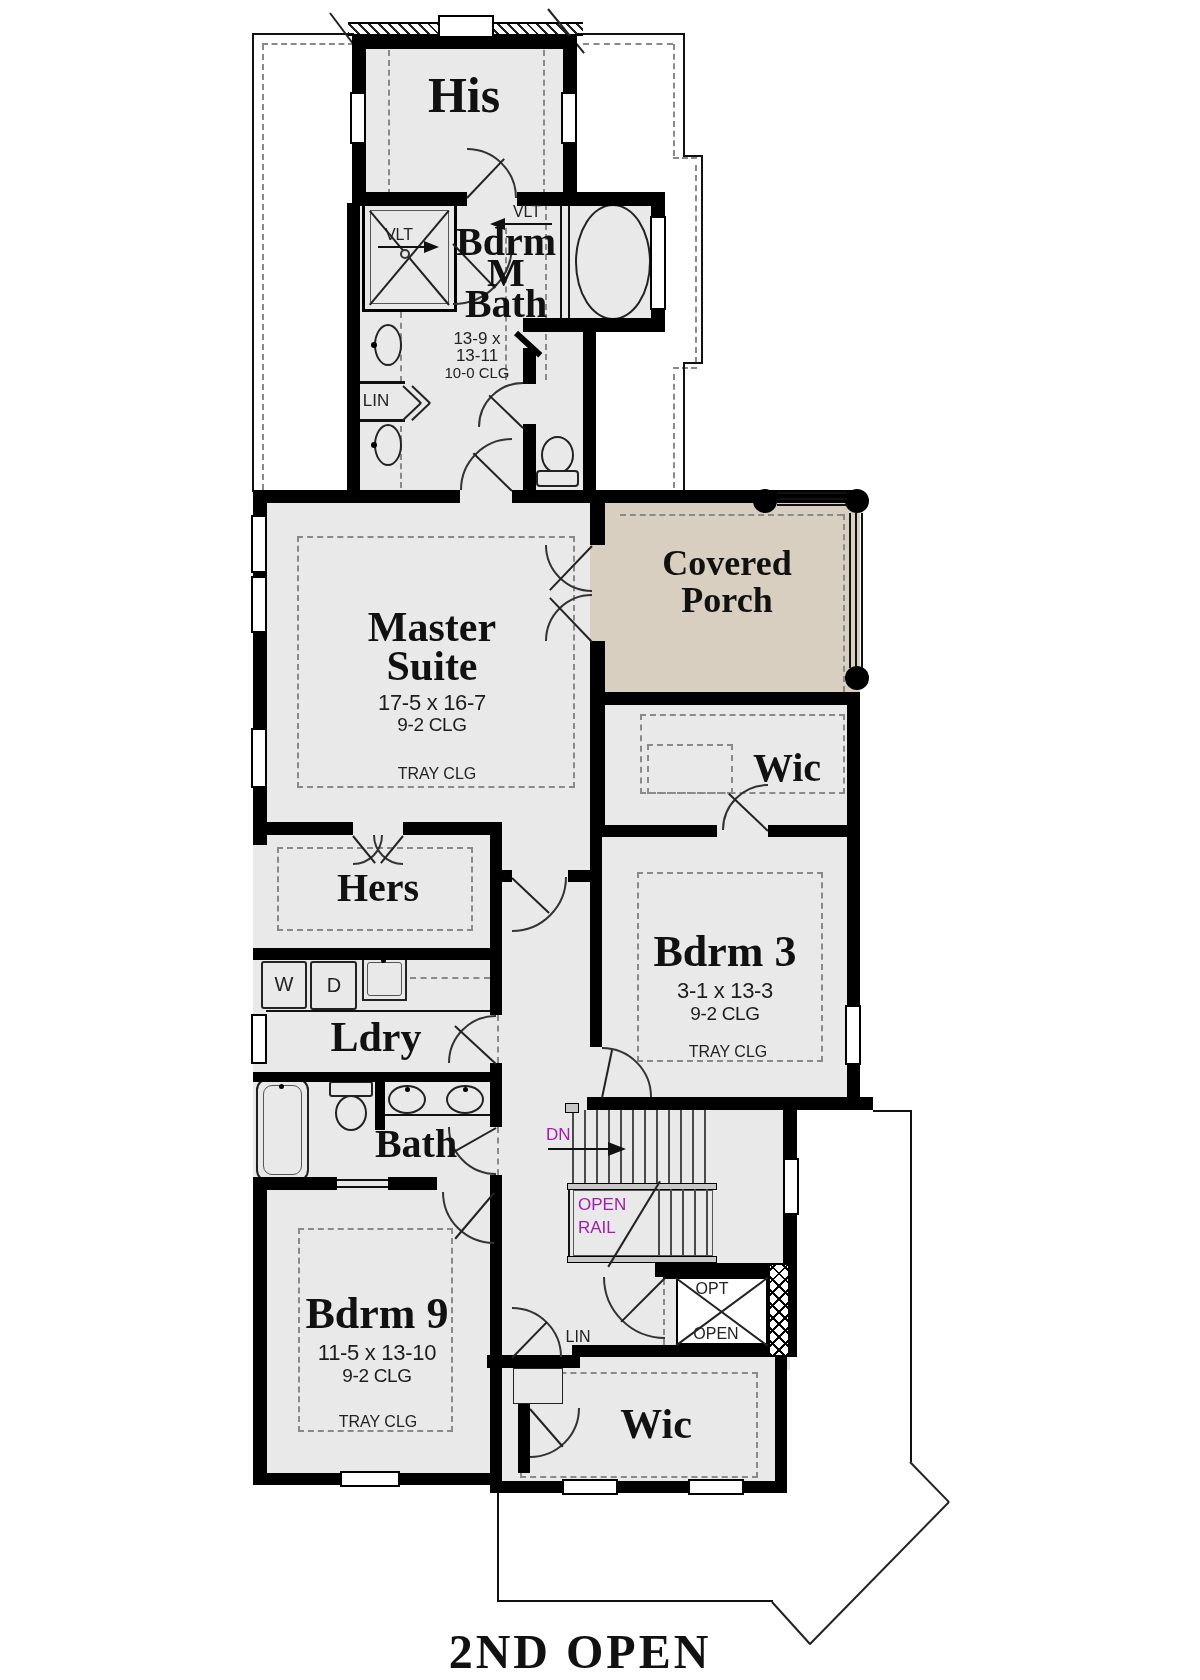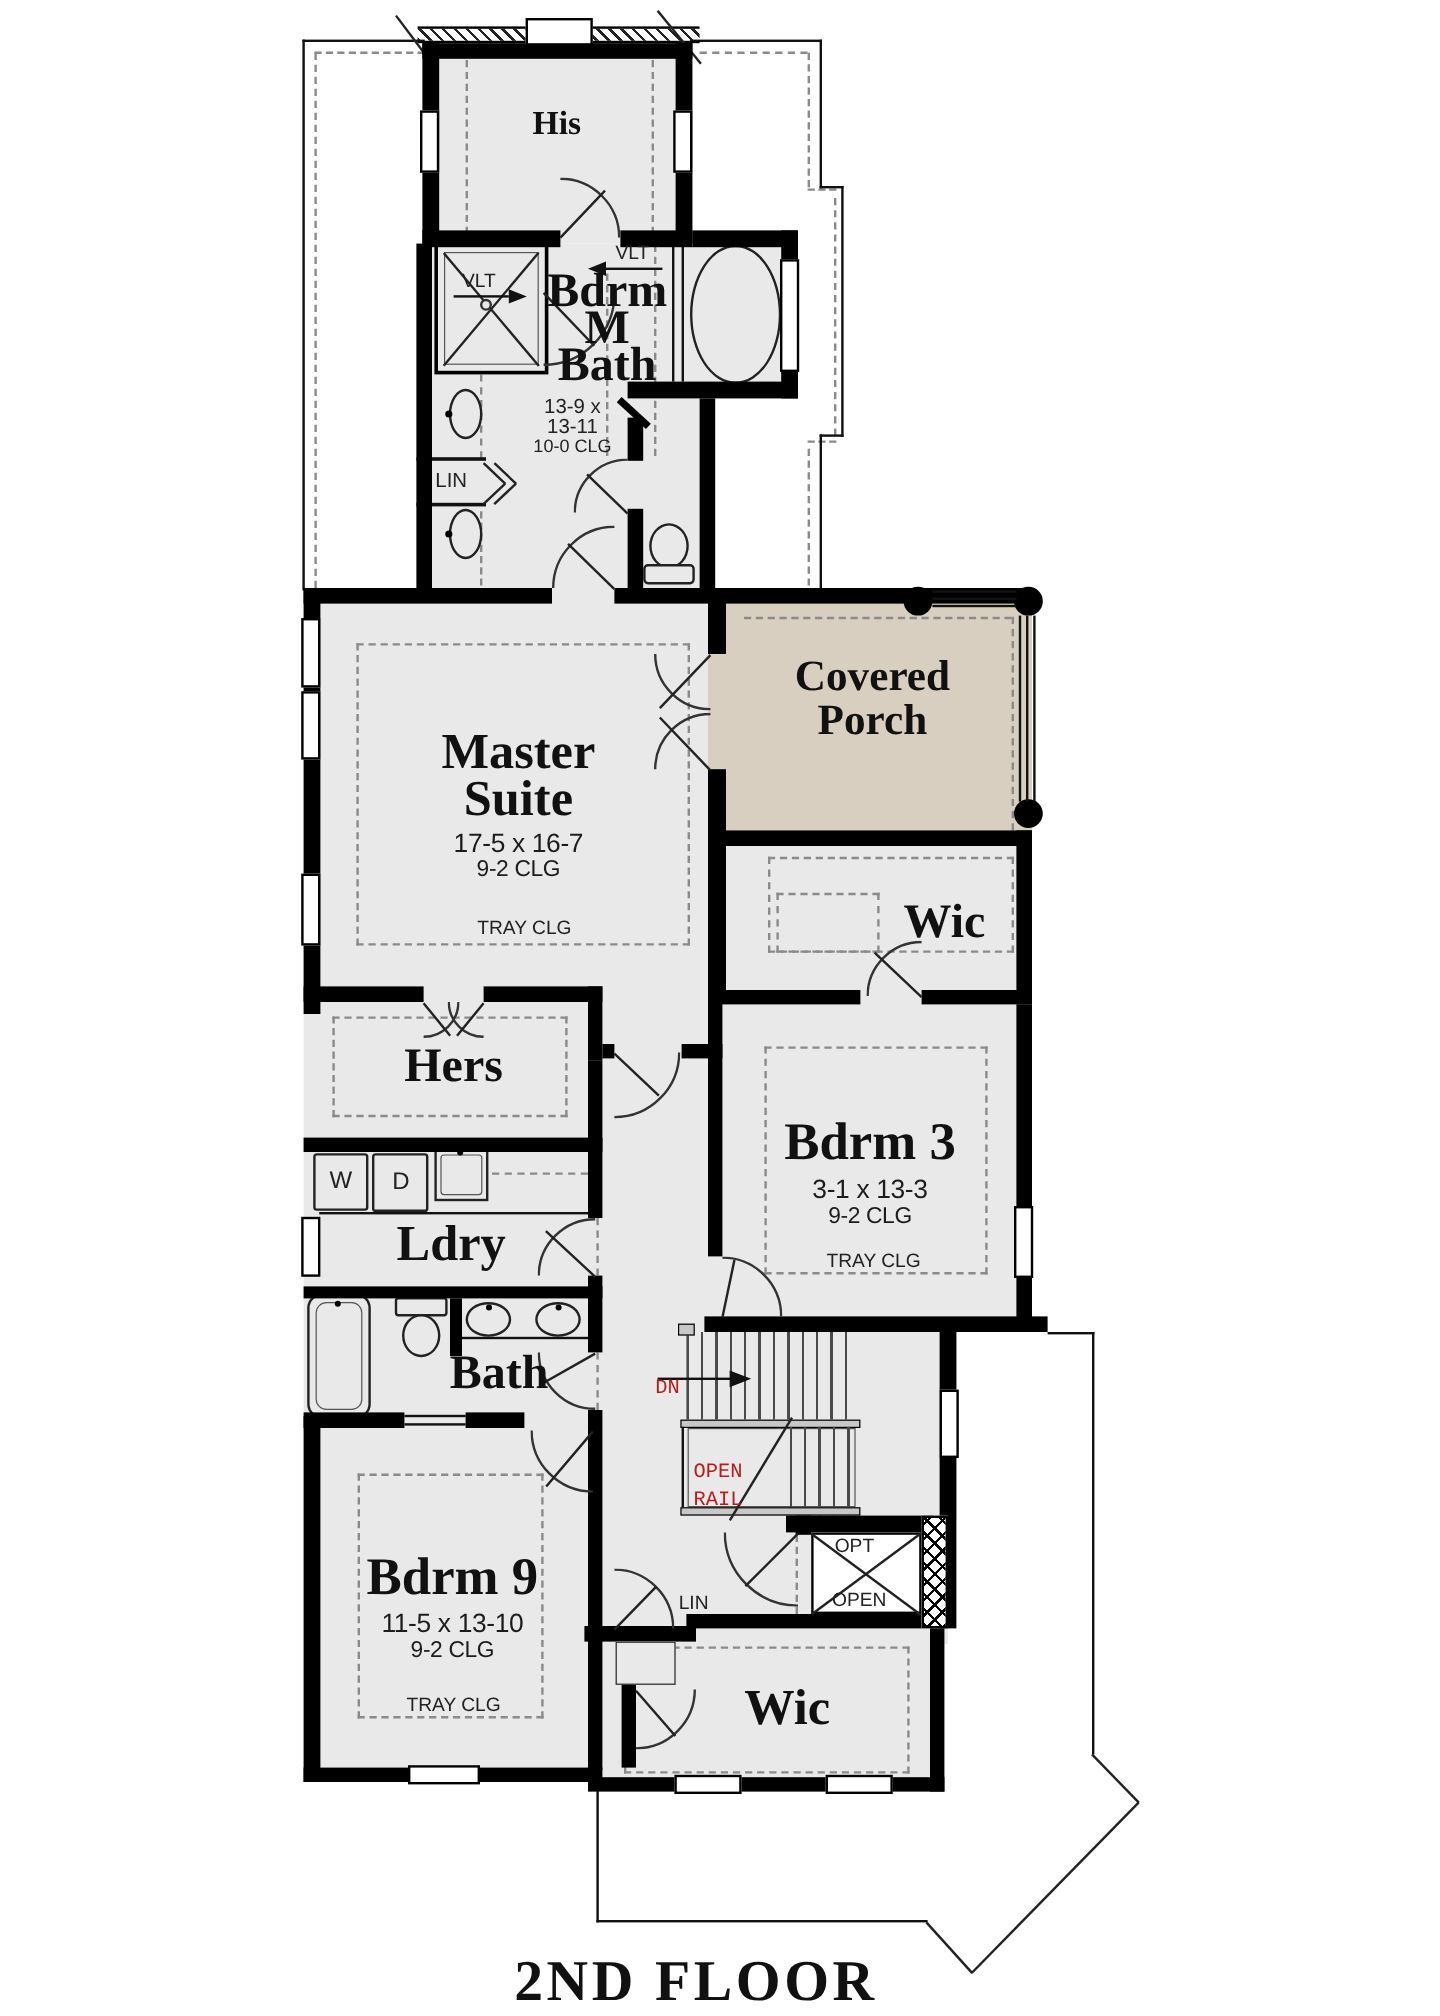--- a/index.html
+++ b/index.html
@@ -26,21 +26,21 @@
   .roofhatch{border-top:2px solid #000;border-bottom:2px solid #000;
      background-image:repeating-linear-gradient(45deg,#222 0 2px,transparent 2px 7px);}
   .treads{background-image:repeating-linear-gradient(90deg,#4a4a4a 0 2px,transparent 2px 12px);}
   .rail{background:#c8c8c8;border:1.5px solid #000;}
   .lbl{position:absolute;font-family:"Liberation Serif",serif;font-weight:700;color:#111;
        transform:translateX(-50%);text-align:center;white-space:nowrap;line-height:1;}
   .lbl span{display:block;}
   .dim{font-family:"Liberation Sans",sans-serif;font-weight:400;color:#1c1c1c;letter-spacing:-.3px;}
   .sm{position:absolute;font-family:"Liberation Sans",sans-serif;color:#222;transform:translateX(-50%);
       text-align:center;white-space:nowrap;line-height:1;}
-  .sml{position:absolute;font-family:Liberation Mono, monospace;color:#b91c1c;white-space:nowrap;line-height:1.35;margin-top:23px;}
+  .sml{position:absolute;font-family:Liberation Sans, sans-serif;color:#a21caf;white-space:nowrap;line-height:1.35;}
   .tri{width:0;height:0;background:none;}
 </style>
 </head>
 <body>
 
 <div class="plan" style="--room: #e9e9e9; --porch: #d9cfc1; --wall: #000000;">
 
   <i class="f" style="left:352px;top:36px;width:225px;height:167px"></i>
   <i class="f" style="left:347px;top:203px;width:248px;height:289px"></i>
   <i class="f" style="left:560px;top:193px;width:105px;height:139px"></i>
@@ -278,21 +278,21 @@
   <i class="t" style="left:855px;top:513px;width:2px;height:155px"></i>
   <i class="t" style="left:861px;top:513px;width:2px;height:155px"></i>
 
   <i class="t" style="left:378px;top:246px;width:46px;height:2px"></i>
   <i class="tri" style="left:424px;top:241px;border-top:6px solid transparent;border-bottom:6px solid transparent;border-left:15px solid #111"></i>
   <i class="t" style="left:505px;top:223px;width:47px;height:2px"></i>
   <i class="tri" style="left:490px;top:218px;border-top:6px solid transparent;border-bottom:6px solid transparent;border-right:15px solid #111"></i>
   <i class="t" style="left:548px;top:1148px;width:62px;height:2px"></i>
   <i class="tri" style="left:608px;top:1142px;border-top:7px solid transparent;border-bottom:7px solid transparent;border-left:18px solid #111"></i>
 
-  <div class="lbl" style="left:464px;top:90px;font-size:28px">
+  <div class="lbl" style="left:464px;top:70px;font-size:50px">
       <span>His</span>
     </div>
 
   <div class="lbl" style="left:506px;top:226px;font-size:40px;line-height:.78">
     <span>Bdrm</span>
     <span>M</span>
     <span>Bath</span>
   </div>
   <div class="sm" style="left:477px;top:330px;font-size:17px;line-height:1">
     <span style="display:block">13-9 x</span>
@@ -352,15 +352,15 @@
     <span>Bdrm 9</span>
     <span class="dim" style="font-size:22px;margin-top:6px">11-5 x 13-10</span>
     <span class="dim" style="font-size:19px;margin-top:2px">9-2 CLG</span>
   </div>
   <div class="sm" style="left:378px;top:1414px;font-size:16px">TRAY CLG</div>
 
   <div class="lbl" style="left:656px;top:1403px;font-size:42px">
       <span>Wic</span>
     </div>
 
-  <div class="lbl" style="left:580px;top:1628px;font-size:48px;letter-spacing:3px">2ND FLOOR</div>
+  <div class="lbl" style="left:580px;top:1628px;font-size:48px;letter-spacing:3px">2ND OPEN</div>
 
 </div>
 
 </body></html>

